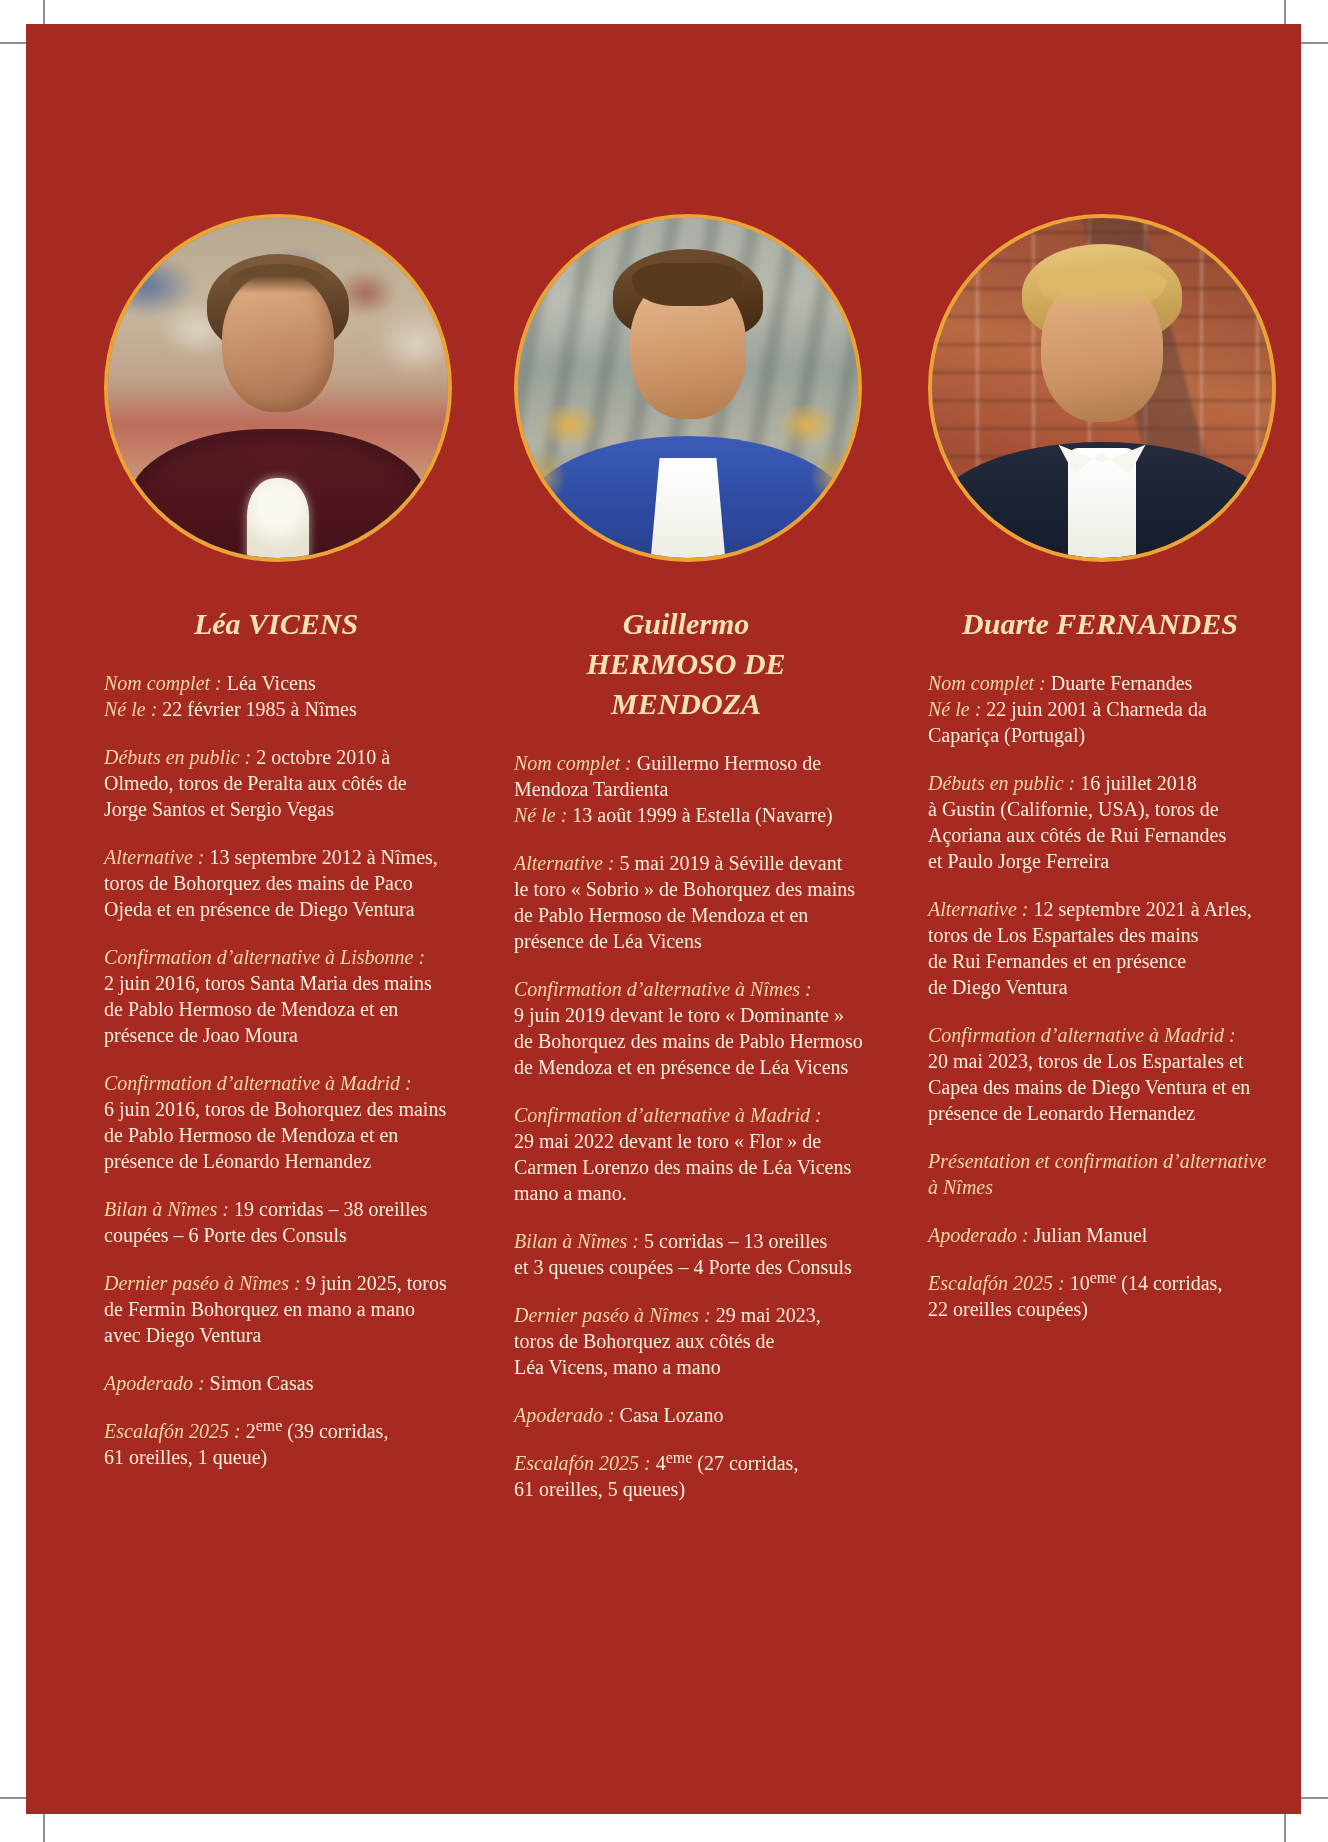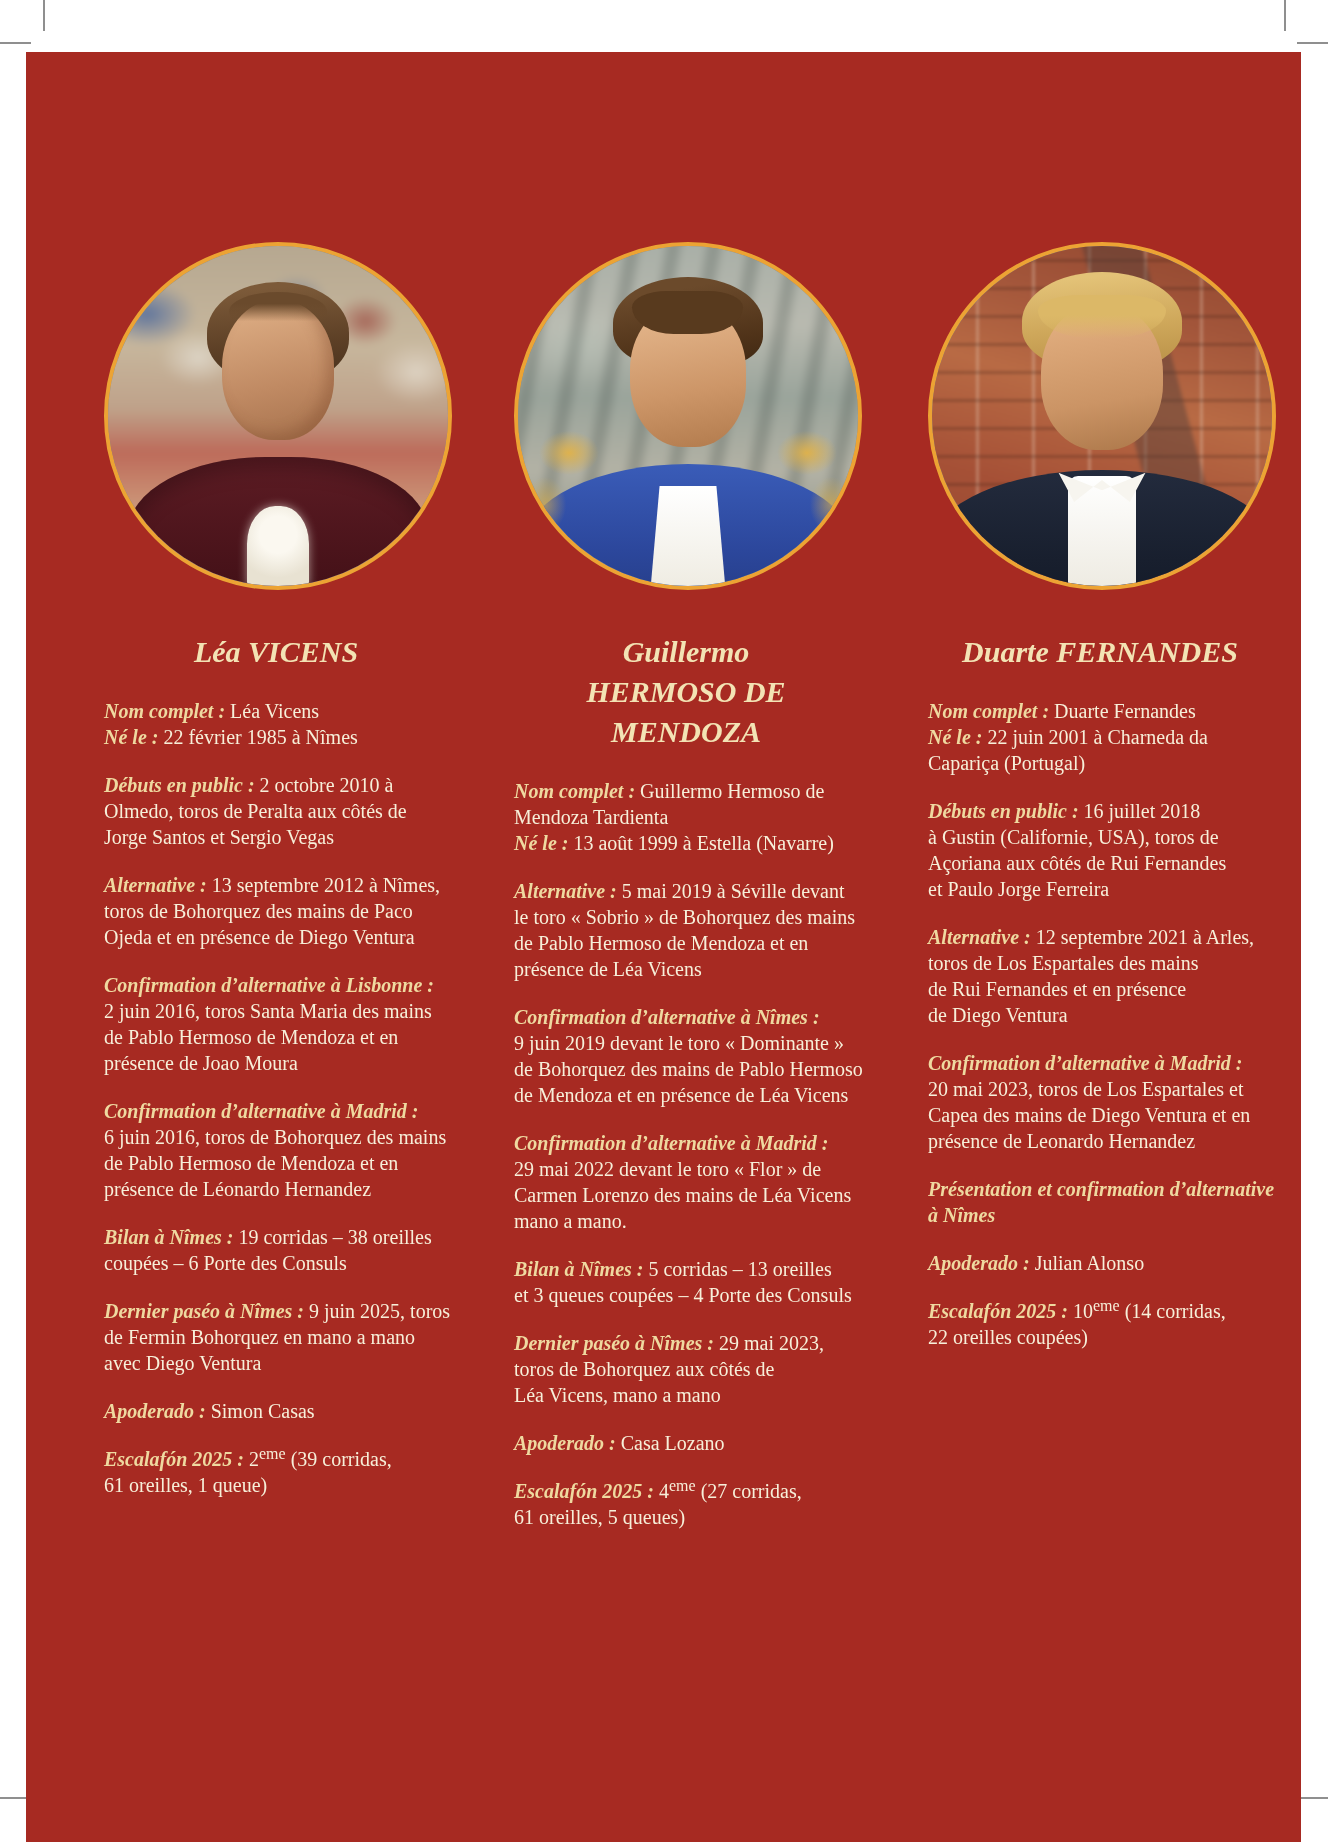--- a/index.html
+++ b/index.html
@@ -15,21 +15,21 @@
   }
   
   .crop{position:absolute;background:var(--mark-gray);}
   .crop.v{width:2px;height:31px;}
   .crop.h{height:2px;width:31px;}
   .tlv{left:43px;top:0;} .tlh{top:42px;left:0;}
   .trv{left:1284px;top:0;} .trh{top:42px;left:1297px;}
   .blv{left:43px;bottom:0;} .blh{top:1797px;left:0;}
   .brv{left:1284px;bottom:0;} .brh{top:1797px;left:1297px;}
   
-  .card{position:absolute;left:26px;top:24px;width:1275px;height:1790px;background:var(--card-red);margin-top:28px;}
+  .card{position:absolute;left:26px;top:24px;width:1275px;height:1790px;background:var(--card-red);}
   .column{position:absolute;top:190px;width:344px;}
   .column.c1{left:78px;} .column.c2{left:488px;} .column.c3{left:902px;}
   
   .photo{position:relative;width:340px;height:340px;border:4px solid var(--ring-gold);
          border-radius:50%;overflow:hidden;margin:0 auto;background:#8a8a80;}
   .photo>div{position:absolute;}
   .photo .bg{inset:-12px;filter:blur(4px);}
   .photo .detail{display:none;}
   
   .scene-lea .bg{background:
@@ -95,21 +95,21 @@
   
   .profile-heading{
     margin:42px 0 26px;text-align:center;white-space:pre-line;
     font-weight:700;font-style:italic;font-size:30px;line-height:40px;
     color:var(--heading-gold);
   }
   .para{
     white-space:pre;font-size:20px;line-height:26px;margin:0 0 22px 0;
     color:var(--body-cream);
   }
-  .lbl{font-weight:700;font-style:italic;color:var(--label-gold);}
+  .lbl{font-weight:400;font-style:italic;color:var(--label-gold);}
   .val{color:var(--body-cream);}
   sup.ord{font-size:16px;line-height:0;vertical-align:7px;color:var(--body-cream);}
 </style>
 </head>
 <body>
 
 <div class="crop v tlv"></div>
 <div class="crop h tlh"></div>
 <div class="crop v trv"></div>
 <div class="crop h trh"></div>
@@ -208,18 +208,18 @@
         <p class="para"><span class="lbl">Alternative : </span><span class="val">12 septembre 2021 à Arles,
 toros de Los Espartales des mains
 de Rui Fernandes et en présence
 de Diego Ventura</span></p>
         <p class="para"><span class="lbl">Confirmation d’alternative à Madrid :
 </span><span class="val">20 mai 2023, toros de Los Espartales et
 Capea des mains de Diego Ventura et en
 présence de Leonardo Hernandez</span></p>
         <p class="para"><span class="lbl">Présentation et confirmation d’alternative
 à Nîmes</span></p>
-        <p class="para"><span class="lbl">Apoderado : </span><span class="val">Julian Alonso</span></p>
+        <p class="para"><span class="lbl">Apoderado : </span><span class="val">Julian Manuel</span></p>
         <p class="para"><span class="lbl">Escalafón 2025 : </span><span class="val">10</span><sup class="ord">eme</sup><span class="val"> (14 corridas,
 22 oreilles coupées)</span></p>
       </div>
     </div>
 </div>
 
 </body></html>

